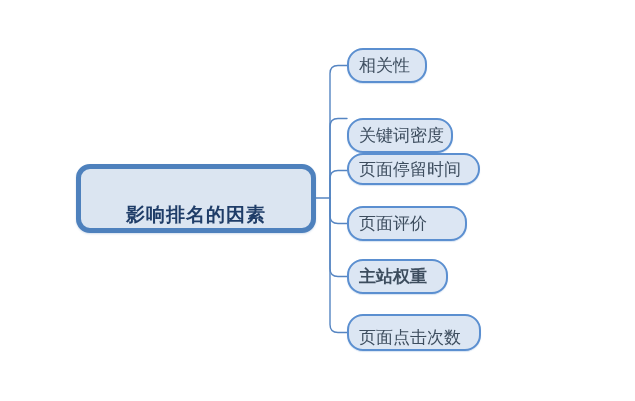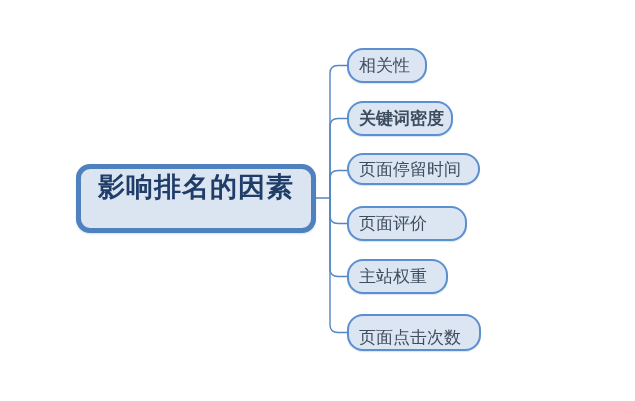--- a/index.html
+++ b/index.html
@@ -27,23 +27,23 @@
     position: absolute;
     left: 76px;
     top: 164px;
     width: 240px;
     height: 69px;
     box-sizing: border-box;
     background: #dbe5f1;
     border: 5px solid #4e81bd;
     border-radius: 14px;
     display: flex;
-    align-items: flex-start;
+    align-items: flex-end;
     justify-content: center;
-    font-size: 27px;
+    font-size: 19px;
     font-weight: bold;
     color: #1f3d68;
     letter-spacing: 1px;
     box-shadow: 0 1px 2px rgba(78,129,189,0.25);
     cursor: default;
   }
   .child-node {
     position: absolute;
     box-sizing: border-box;
     background: #dce6f3;
@@ -51,24 +51,24 @@
     border-radius: 16px;
     display: flex;
     align-items: center;
     padding-left: 10px;
     font-size: 17px;
     color: #3d4d5e;
     box-shadow: 0 1px 1px rgba(91,143,208,0.25);
     cursor: default;
   }
   .n1 { left: 347px; top: 48px;  width: 80px;  height: 35px; }
-  .n2 { left: 347px; top: 101px; width: 106px; height: 35px; font-weight: bold; }
+  .n2 { left: 347px; top: 118px; width: 106px; height: 35px; }
   .n3 { left: 347px; top: 153px; width: 133px; height: 32px; }
   .n4 { left: 347px; top: 206px; width: 120px; height: 35px; }
-  .n5 { left: 347px; top: 259px; width: 101px; height: 35px; }
+  .n5 { left: 347px; top: 259px; width: 101px; height: 35px; font-weight: bold; }
   .n6 { left: 347px; top: 314px; width: 134px; height: 37px; align-items: flex-end; }
 </style>
 </head>
 <body>
 
 <div class="canvas">
 
   <svg class="connectors" viewBox="0 0 635 401" xmlns="http://www.w3.org/2000/svg" fill="none" stroke="#5585c2" stroke-width="1.4" stroke-linecap="round">
     <path d="M316,198 H330"></path>
     <path d="M330,198 V73.5 Q330,65.5 338,65.5 H347"></path>

